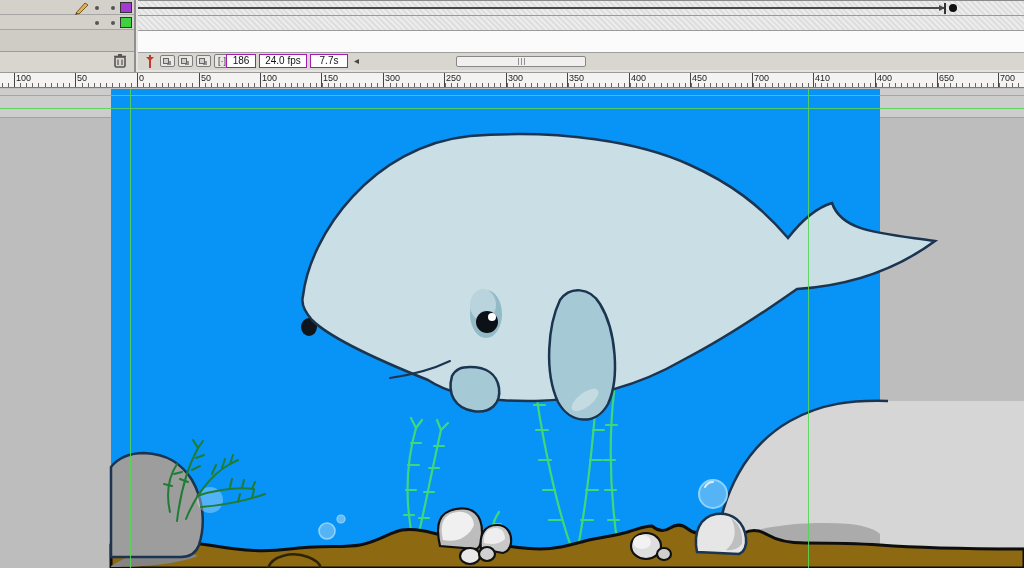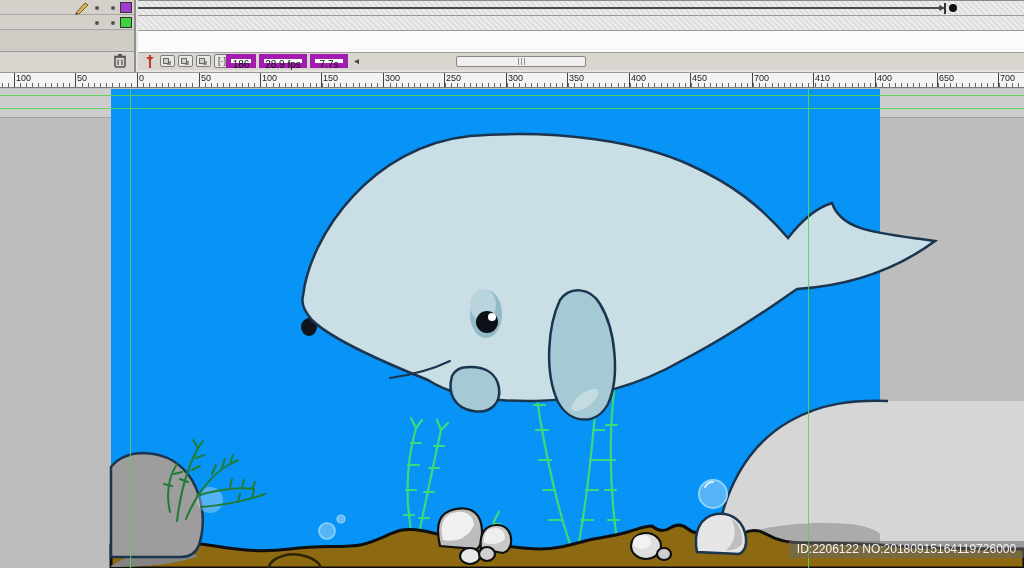--- a/index.html
+++ b/index.html
@@ -21,21 +21,21 @@
   .frames-panel{position:absolute;left:138px;top:0;width:886px;height:72px;}
   .frame-row{position:relative;height:15px;border-bottom:1px solid #9a9a9a;
      background:repeating-linear-gradient(45deg,#ececec 0 2px,#dedede 2px 4px);}
   .frame-row.first{border-top:1px solid #8a8a8a;height:16px;}
   .tween-line{position:absolute;left:0;top:6px;height:2px;background:#4a4a4a;}
   .tween-line::after{content:"";position:absolute;right:-1px;top:-2px;border-left:6px solid #4a4a4a;border-top:3px solid transparent;border-bottom:3px solid transparent;}
   .span-end{position:absolute;top:2px;width:2px;height:11px;background:#333;}
   .keyframe-dot{position:absolute;top:3px;width:8px;height:8px;border-radius:50%;background:#111;}
   .frames-empty{height:22px;background:#fbfbfb;border-bottom:1px solid #9f9f9f;}
   .frames-status{position:relative;height:17px;background:#d9d6d0;}
-  .statbox{position:absolute;top:1px;height:14px;background:#fff;border:5px solid #a21caf;font-size:10px;line-height:12px;text-align:center;color:#111;}
+  .statbox{position:absolute;top:1px;height:14px;background:#fff;border:1px solid #a21caf;font-size:10px;line-height:12px;text-align:center;color:#111;}
   .playhead-ico{position:absolute;left:8px;top:2px;width:8px;height:13px;}
   .onion-btn{position:absolute;top:2px;width:15px;height:12px;border:1px solid #7d7d7d;background:#e9e7e3;border-radius:2px;}
   .onion-btn span{position:absolute;left:2px;top:2px;width:6px;height:6px;border:1px solid #666;background:#cfcfcf;box-shadow:3px 2px 0 -1px #8f8f8f;}
   .bracket-btn{position:absolute;top:1px;width:16px;height:14px;border:1px solid #7d7d7d;background:#e9e7e3;font-size:9px;line-height:12px;text-align:center;color:#333;border-radius:2px;}
   .scroll-arrow{position:absolute;top:2px;font-size:10px;color:#444;cursor:pointer;}
   .h-scroll-thumb{position:absolute;left:318px;top:3px;width:130px;height:11px;background:#f1f0ee;border:1px solid #878787;border-radius:2px;display:flex;align-items:center;justify-content:center;gap:2px;}
   .h-scroll-thumb i{display:block;width:1px;height:7px;background:#8f8f8f;}
 
   
   .ruler{position:absolute;left:0;top:72px;width:1024px;height:16px;background:#f4f3f1;border-top:1px solid #999;border-bottom:1px solid #7a7a7a;overflow:hidden;}
@@ -105,21 +105,21 @@
             <span></span>
           </span>
         <span class="onion-btn" style="left:40px">
             <span></span>
           </span>
         <span class="onion-btn" style="left:58px">
             <span></span>
           </span>
         <span class="bracket-btn" style="left:76px">[·]</span>
         <span class="statbox" style="left:88px;width:30px">186</span>
-        <span class="statbox" style="left:121px;width:48px">28.9 fps</span>
+        <span class="statbox" style="left:121px;width:48px">24.0 fps</span>
         <span class="statbox" style="left:172px;width:38px">7.7s</span>
         <span class="scroll-arrow" style="left:216px">◂</span>
         <div class="h-scroll-thumb">
             <i></i>
             <i></i>
             <i></i>
           </div>
       </div>
     </div>
   </div>
@@ -469,15 +469,14 @@
 
       <g stroke="#57d657" stroke-width="1" opacity="0.9">
         <line x1="130.5" y1="89" x2="130.5" y2="568"></line>
         <line x1="808.5" y1="89" x2="808.5" y2="568"></line>
         <line x1="0" y1="95.5" x2="1024" y2="95.5"></line>
         <line x1="0" y1="108.5" x2="1024" y2="108.5"></line>
       </g>
     </svg>
   </div>
 
-  <div class="wm-right">ID:2206122 NO:20180915164119726000</div>
 
 </div>
 
 </body></html>

